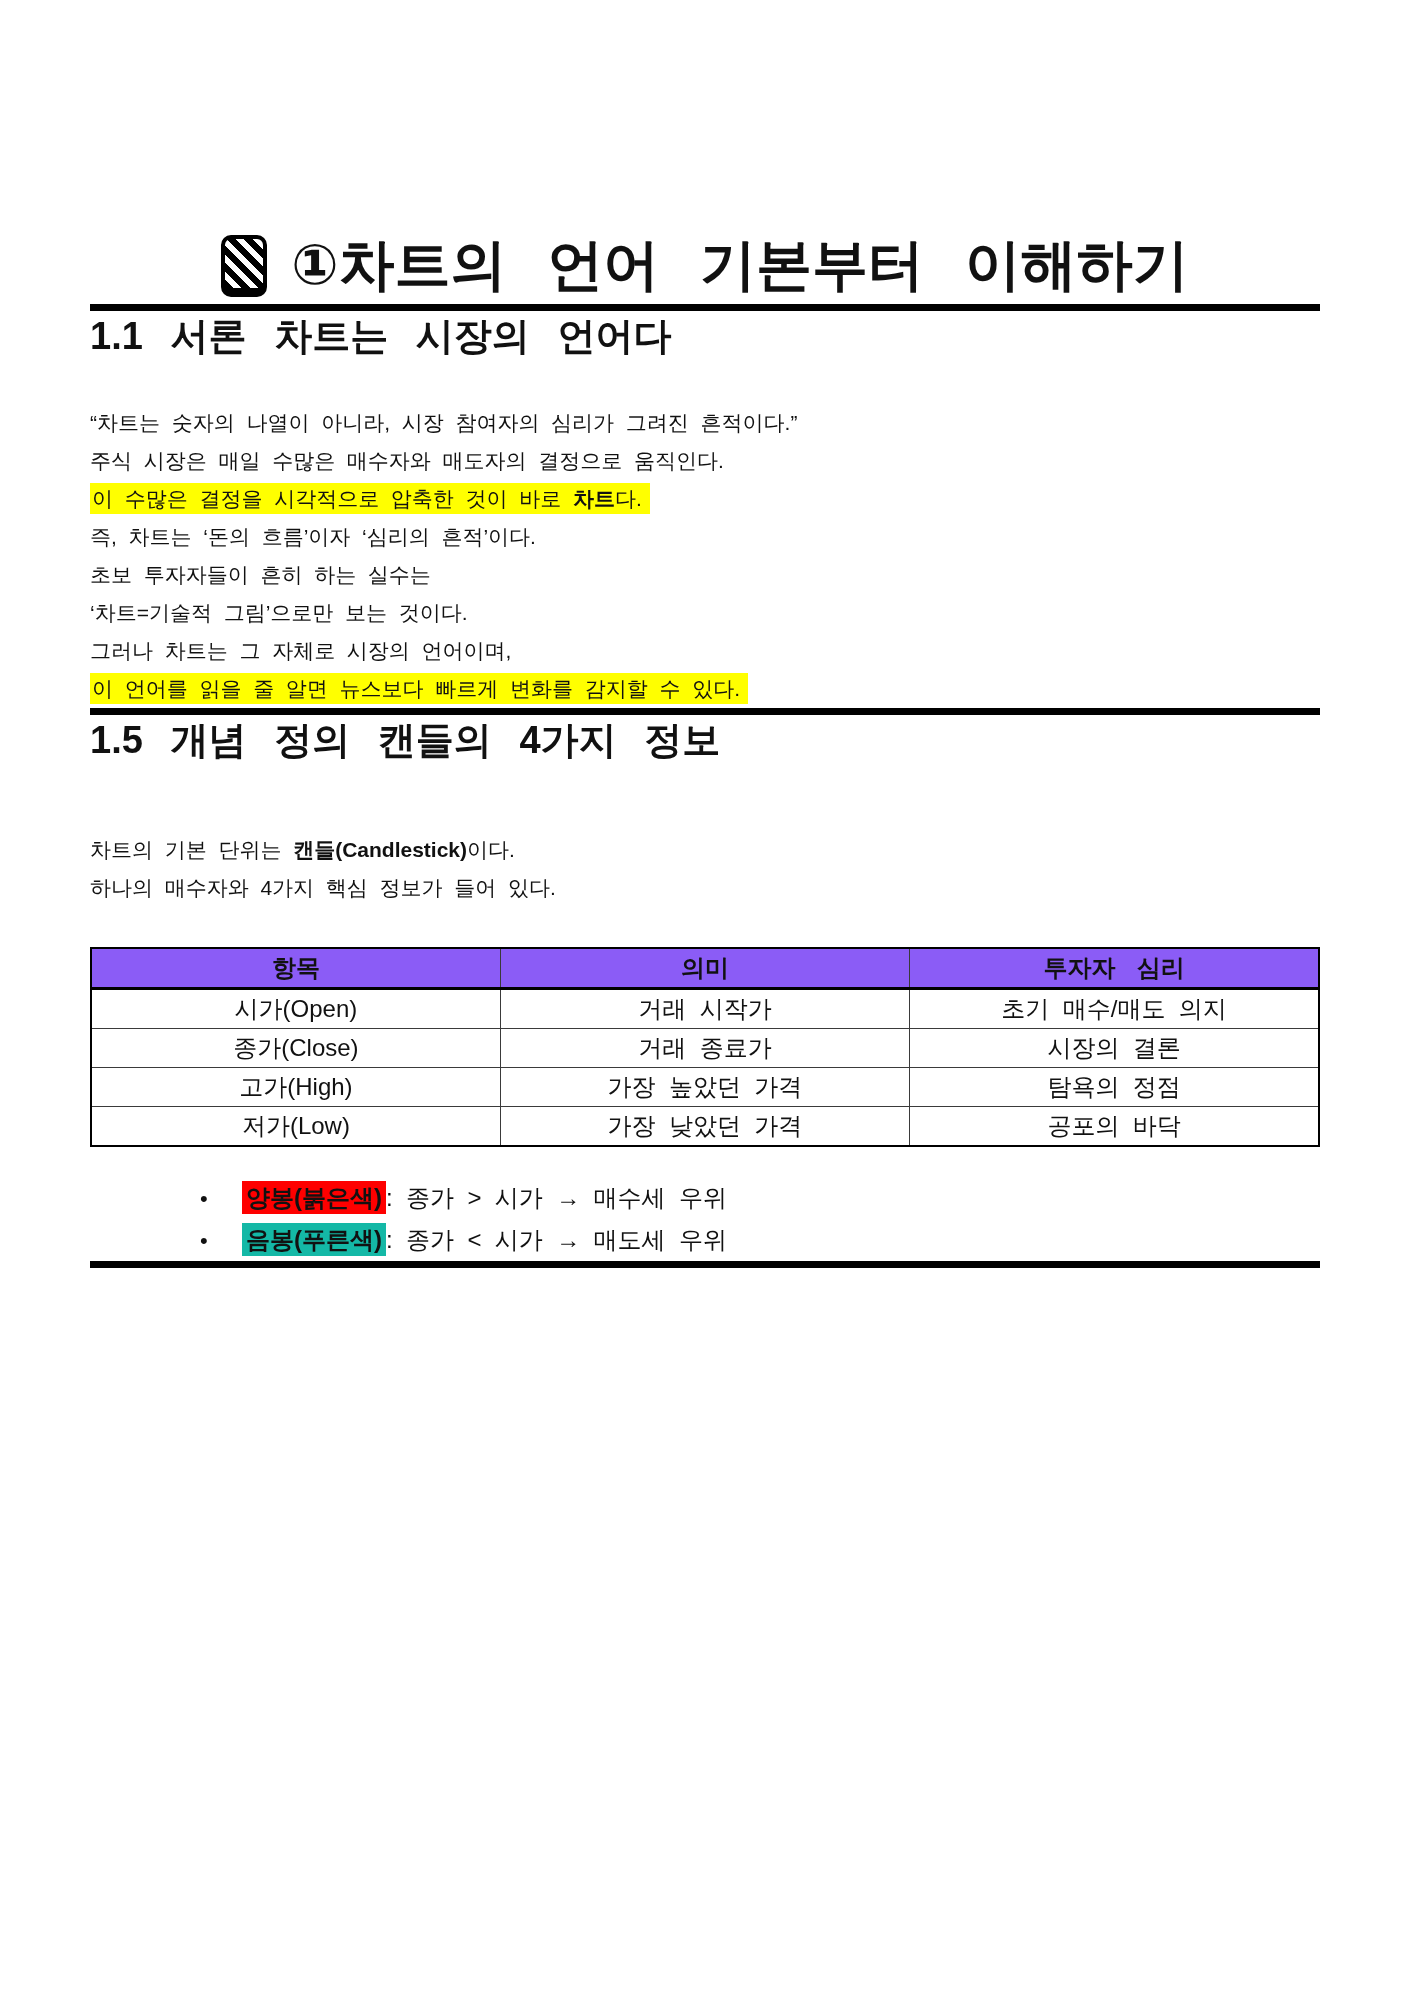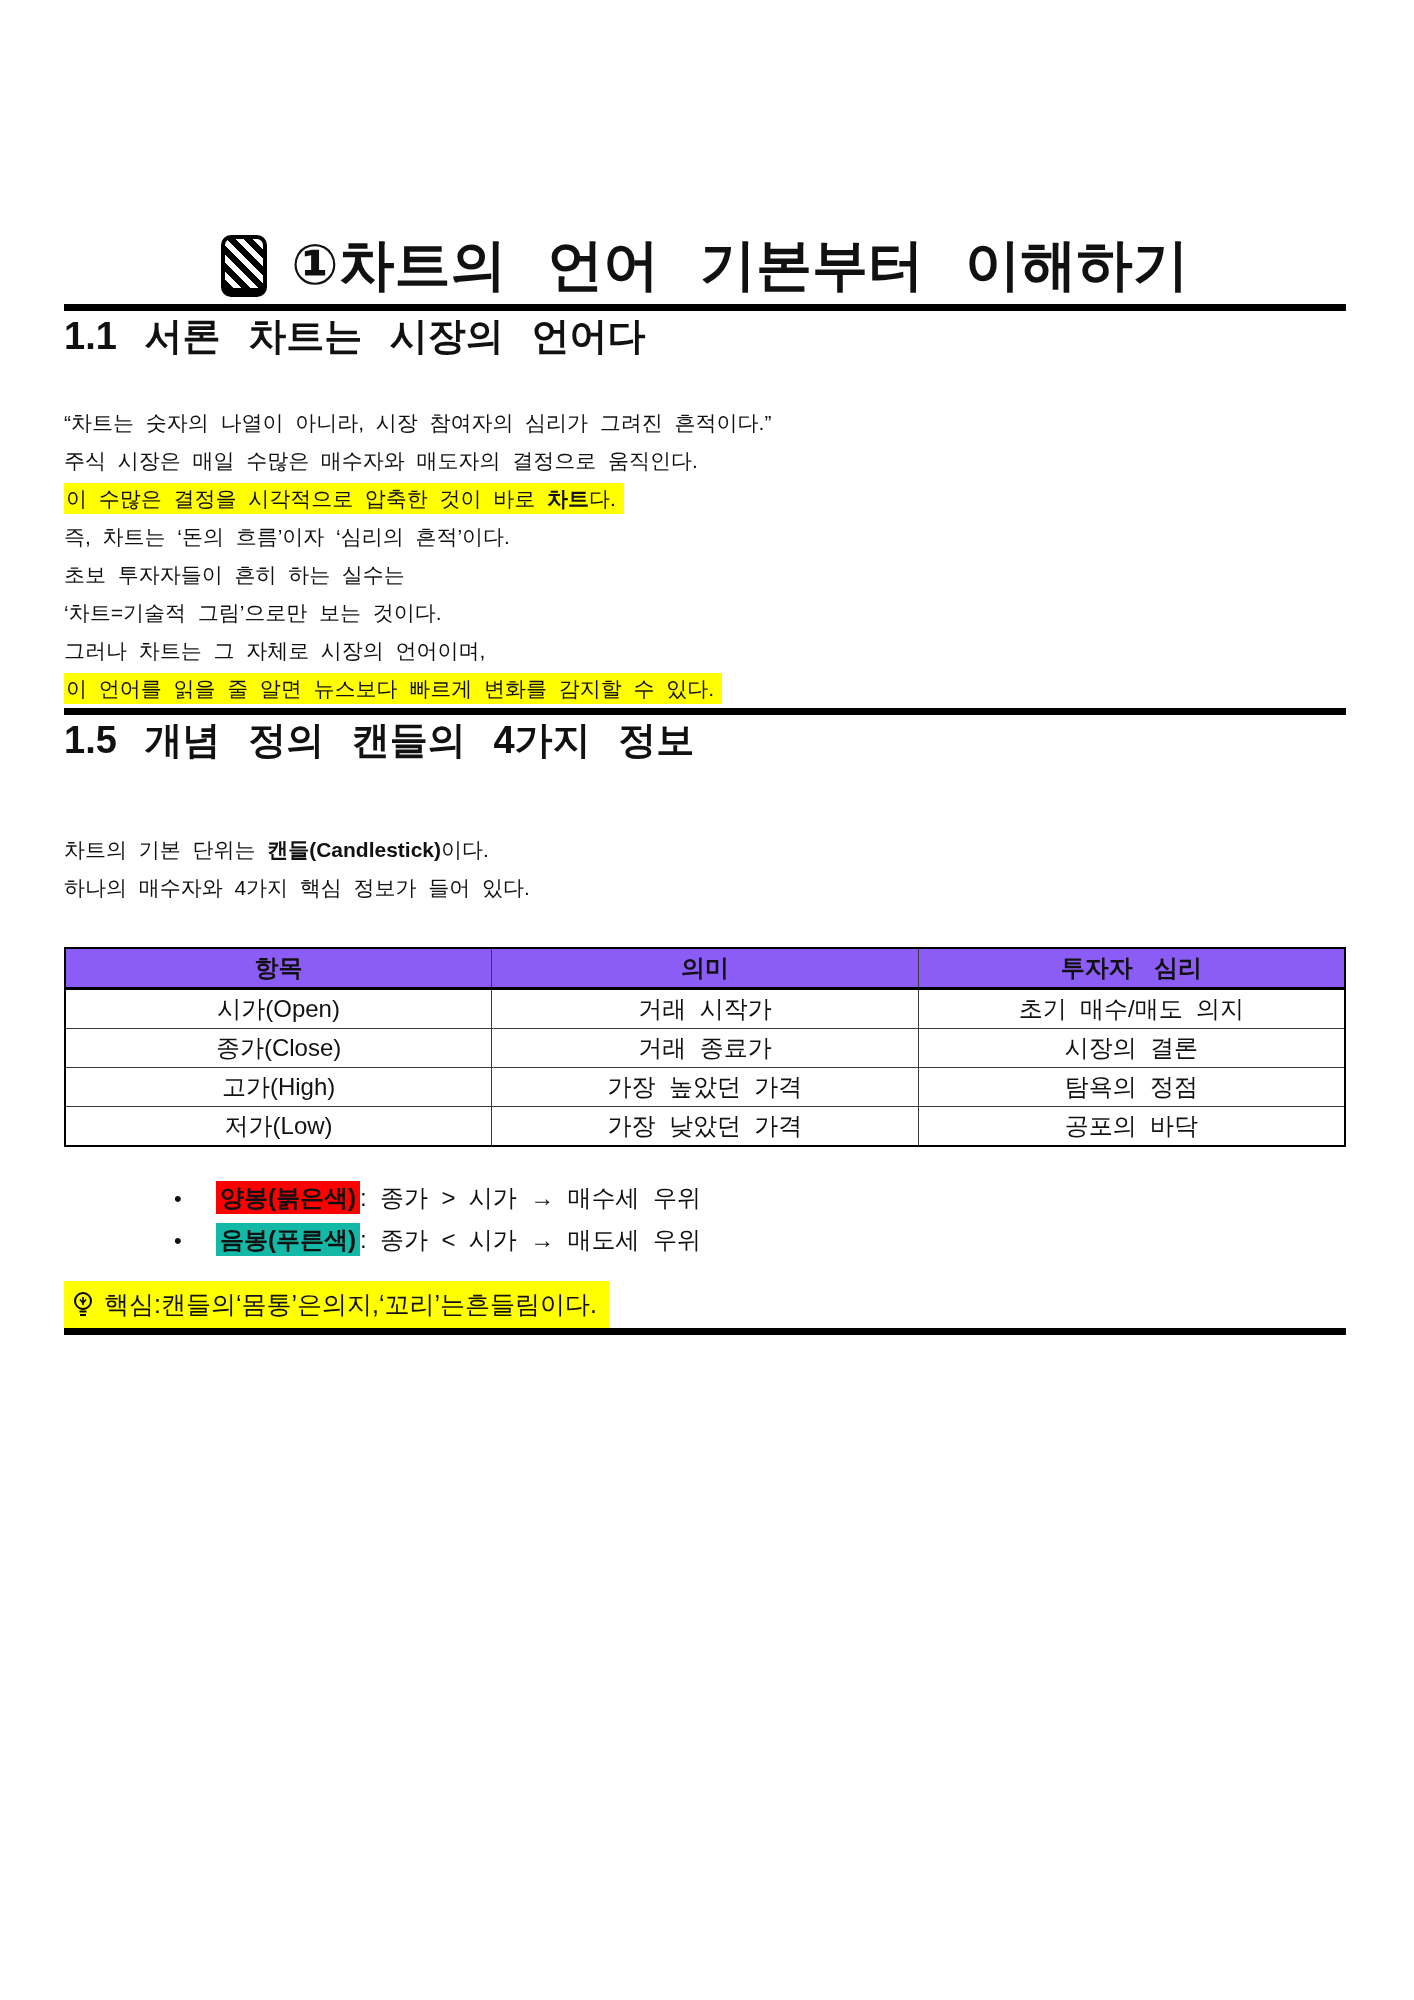--- a/index.html
+++ b/index.html
@@ -9,21 +9,21 @@
     color: #111111;
     font-family: "Liberation Sans", "DejaVu Sans", sans-serif;
   }
   .page {
     position: relative;
     width: 1410px;
     height: 2000px;
     background: #ffffff;
     overflow: hidden;
     box-sizing: border-box;
-    padding: 0 64px;
+    padding: 0 90px;
   }
   
   .title-row {
     margin-top: 228px;
     display: flex;
     justify-content: center;
     align-items: center;
     gap: 24px;
   }
   .title-icon {
@@ -206,31 +206,16 @@
     <div class="bullet-row">
       <span class="bullet-marker">•</span>
       <span><span class="hl-chip hl-red">양봉(붉은색)</span><span>: 종가 &gt; 시가 → 매수세 우위</span></span>
     </div>
     <div class="bullet-row">
       <span class="bullet-marker">•</span>
       <span><span class="hl-chip hl-blue">음봉(푸른색)</span><span>: 종가 &lt; 시가 → 매도세 우위</span></span>
     </div>
   </div>
 
-  <div class="key-note-wrap">
-    <span class="key-note">
-      <span>
-        <svg width="26" height="30" viewBox="0 0 26 30" xmlns="http://www.w3.org/2000/svg">
-          <circle cx="13" cy="11" r="8" fill="none" stroke="#000" stroke-width="2"></circle>
-          <line x1="9.5" y1="21.5" x2="16.5" y2="21.5" stroke="#000" stroke-width="2"></line>
-          <line x1="10" y1="25" x2="16" y2="25" stroke="#000" stroke-width="2"></line>
-          <line x1="13" y1="7" x2="13" y2="15" stroke="#000" stroke-width="1.6"></line>
-          <line x1="10" y1="9.5" x2="13" y2="13" stroke="#000" stroke-width="1.6"></line>
-          <line x1="16" y1="9.5" x2="13" y2="13" stroke="#000" stroke-width="1.6"></line>
-        </svg>
-      </span>
-      <span>핵심:캔들의‘몸통’은의지,‘꼬리’는흔들림이다.</span>
-    </span>
-  </div>
 
   <hr class="rule rule-3">
 
 </div>
 
 </body></html>

